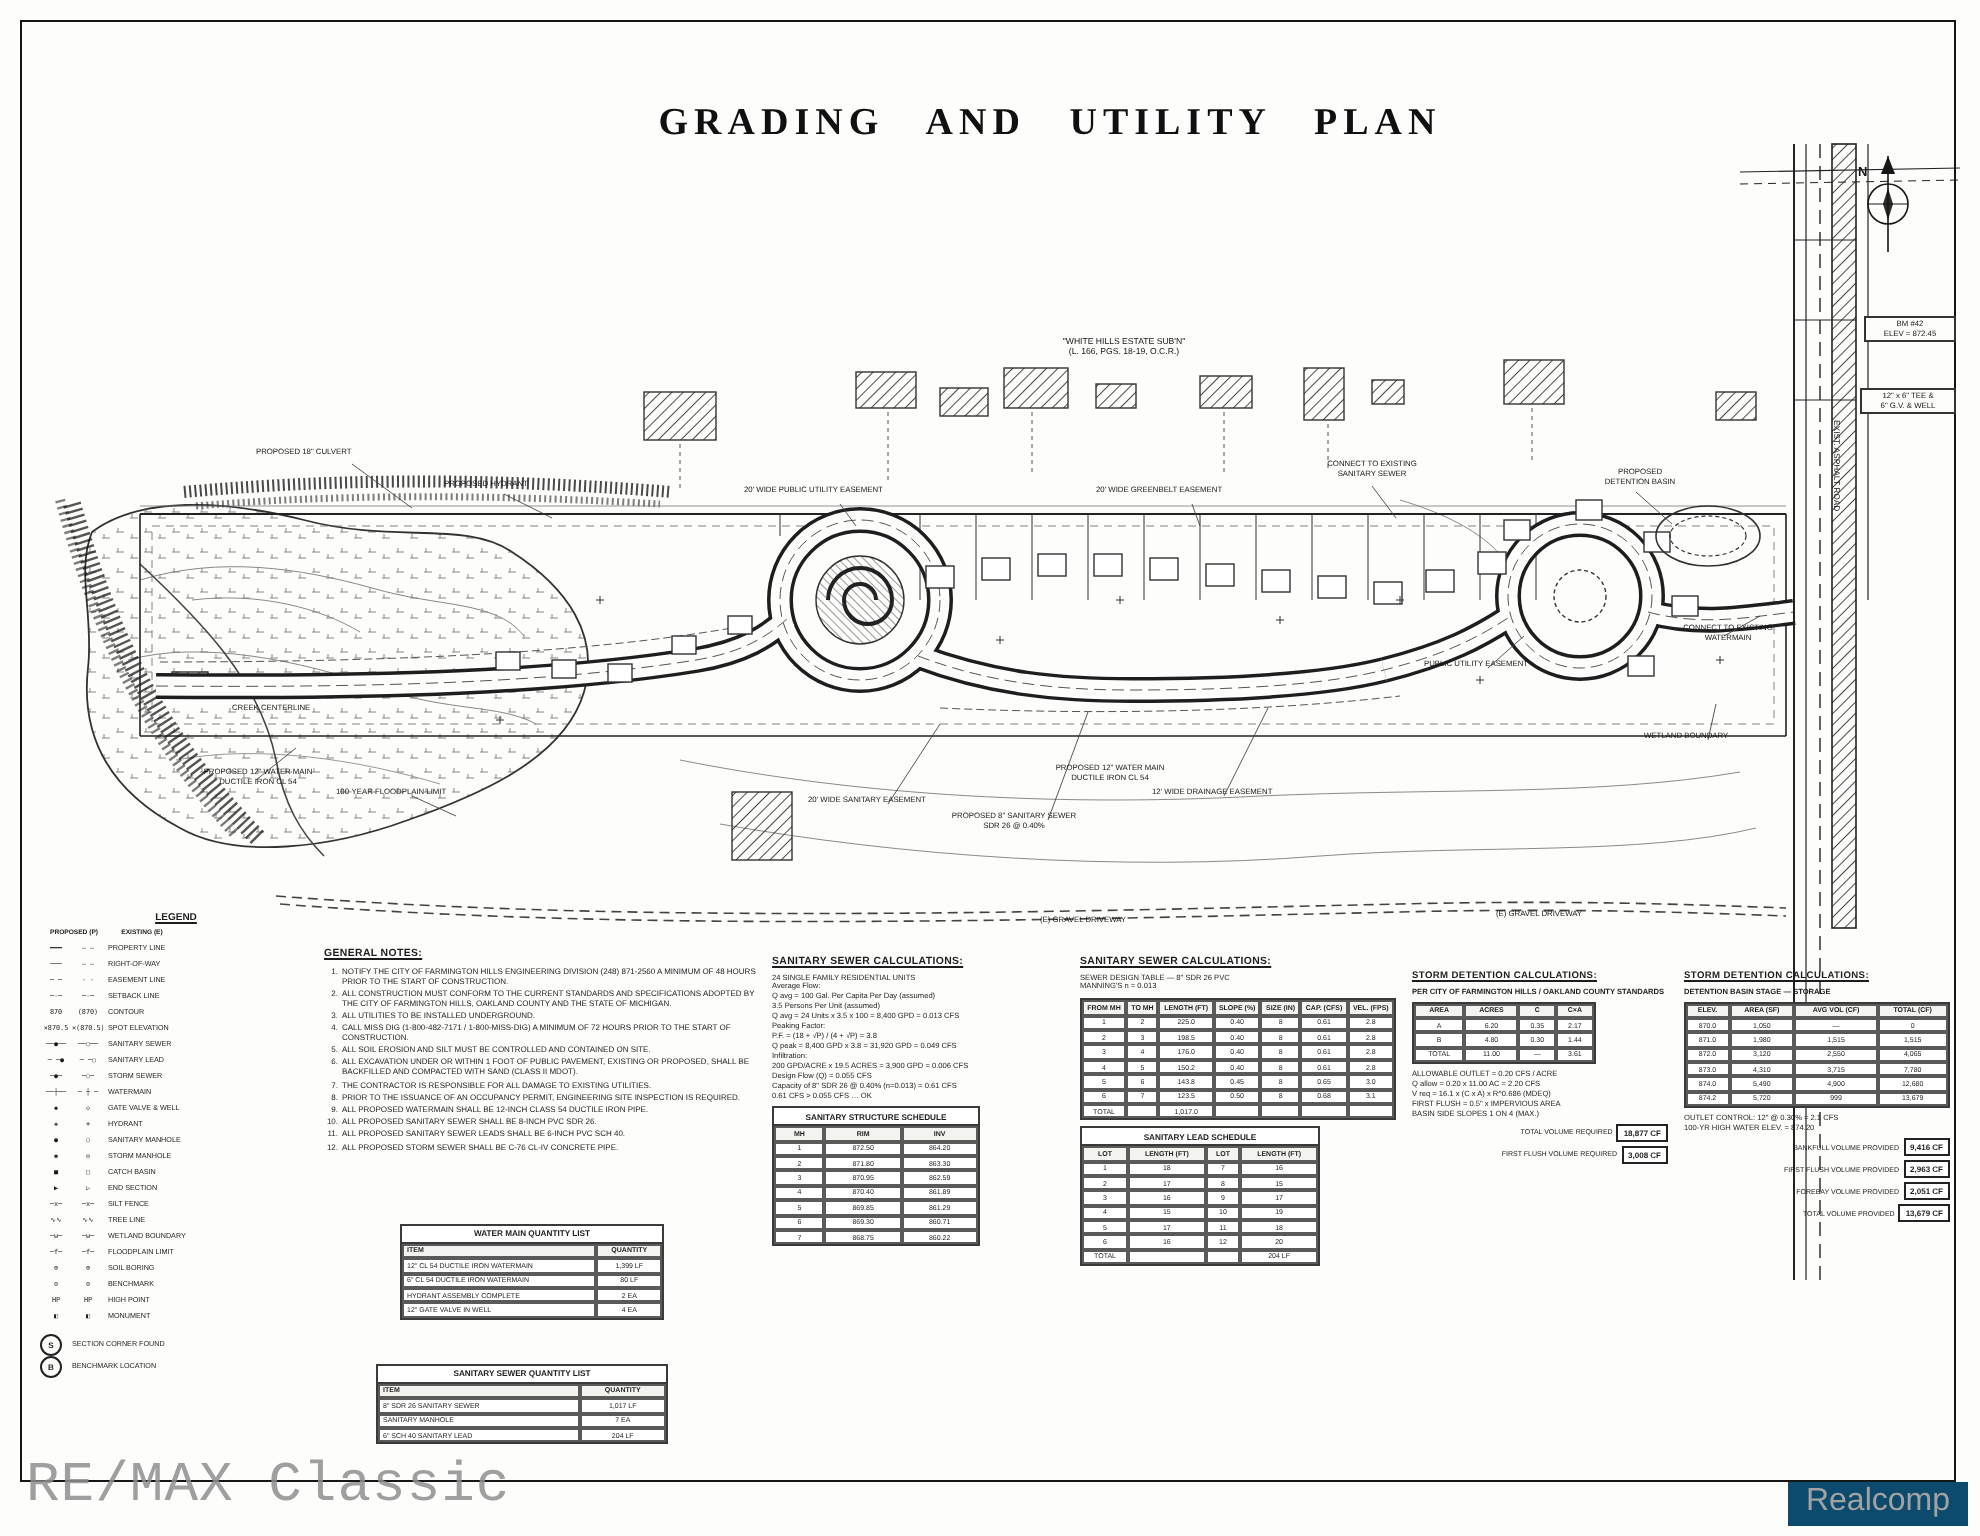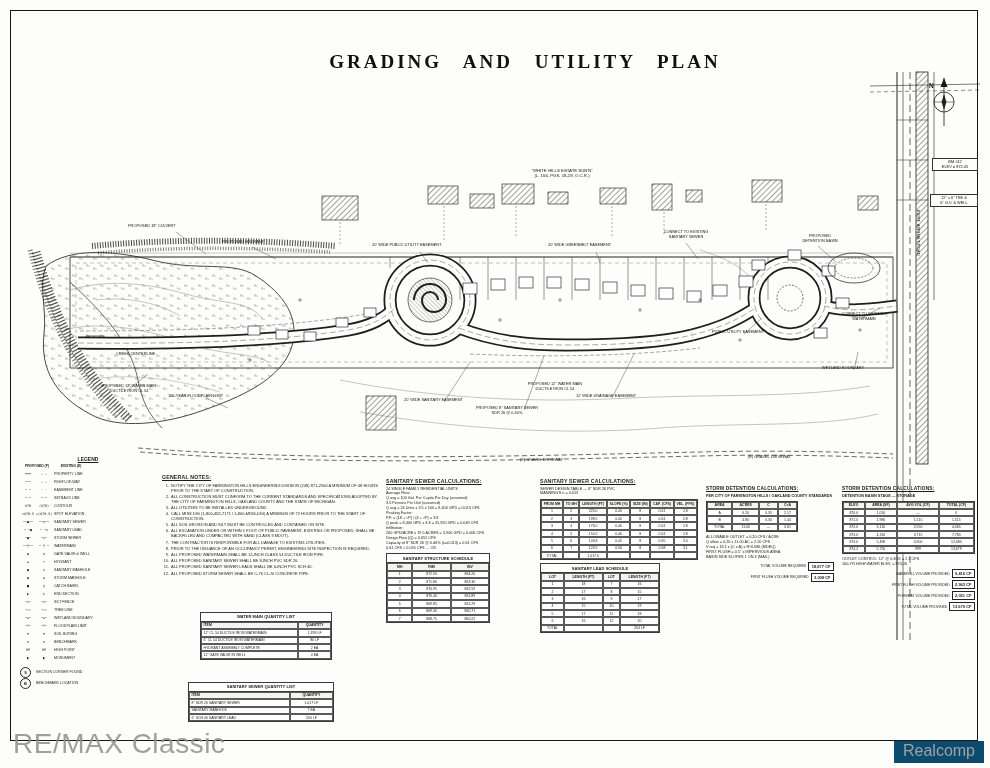--- a/index.html
+++ b/index.html
@@ -55,21 +55,21 @@
   .circ{width:9px;height:9px;border:0.8px solid #222;border-radius:50%;flex:none;
         display:flex;align-items:center;justify-content:center;font-size:4px;font-weight:bold;margin-right:3px;}
 
   
   .note{display:flex;gap:2px;font-size:4px;line-height:1.25;margin-bottom:1.2px;}
   .nn{width:7px;flex:none;text-align:right;}
   .nt{flex:1;}
 
   
   .wm-left{position:absolute;left:13px;top:728px;font-size:28px;color:#8f8f8f;opacity:.85;
-           letter-spacing:.5px;}
+           letter-spacing:.5px;font-family:Liberation Mono, monospace;}
   .wm-right{position:absolute;right:6px;top:741px;background:#0c4a6e;color:#a2a2a2;
             font-size:16px;padding:1px 9px 3px;}
 </style>
 </head>
 <body>
 
 <div class="sheet">
   <div class="frame"></div>
   <h1 class="title">GRADING AND UTILITY PLAN</h1>
 

